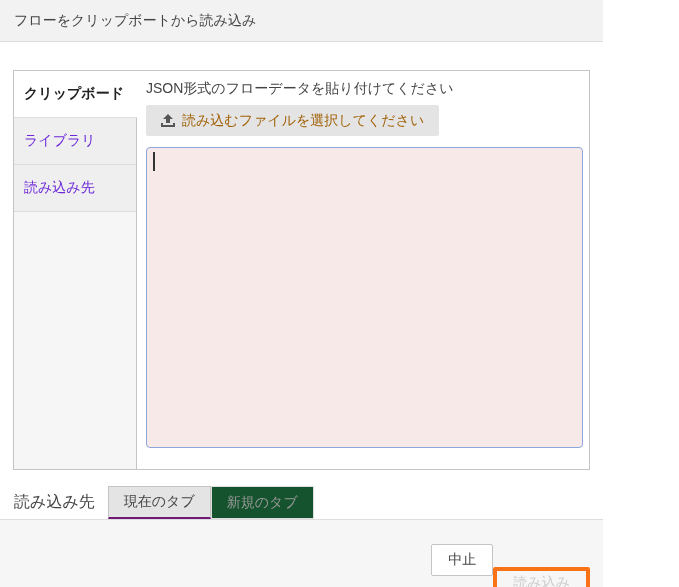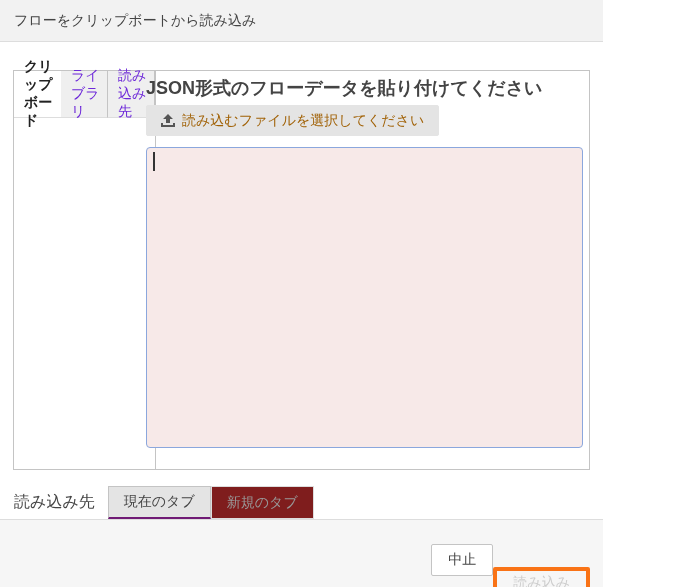--- a/index.html
+++ b/index.html
@@ -27,21 +27,21 @@
 
   .content-box {
     margin: 28px 13px 0 13px;
     height: 400px;
     border: 1px solid var(--c-border-mid);
     display: flex;
     background: #fff;
   }
 
   
-  .sidebar { width: 123px; flex: 0 0 123px; display: flex; }
+  .sidebar { width: 123px; flex: 0 0 123px; display: flex; flex-direction: column; }
   .side-tab {
     height: 47px; flex: 0 0 47px;
     display: flex; align-items: center;
     padding-left: 10px;
     font-size: 14px;
     cursor: pointer;
     background: var(--c-tab-bg);
     color: #6d28d9;
     border-bottom: 1px solid var(--c-border-light);
     border-right: 1px solid var(--c-border-mid);
@@ -53,21 +53,21 @@
     border-right: none;
   }
   .sidebar-filler {
     flex: 1 1 auto;
     background: var(--c-sidebar-bg);
     border-right: 1px solid var(--c-border-mid);
   }
 
   
   .main { flex: 1 1 auto; display: flex; flex-direction: column; padding: 9px 6px 21px 9px; }
-  .instruction { font-size: 18px; color: #444; line-height: 17px; font-weight: bold; }
+  .instruction { font-size: 14px; color: #444; line-height: 17px; }
   .file-btn {
     margin-top: 8px;
     align-self: flex-start;
     height: 31px;
     padding: 0 14px;
     background: var(--c-btn-gray);
     border: 1px solid var(--c-btn-gray);
     color: #a16207;
     font-size: 14px;
     font-family: inherit;
@@ -101,21 +101,21 @@
     height: 33px;
     display: flex; align-items: center;
   }
   .import-to-label { font-size: 16px; color: #444; margin-right: 13px; }
   .btn-group { display: flex; }
   .toggle-btn {
     height: 33px;
     padding: 0 15px;
     font-size: 14px;
     font-family: inherit;
-    background: #7f1d1d;
+    background: #14532d;
     border: 1px solid var(--c-border-light);
     color: #999;
     cursor: pointer;
   }
   .toggle-btn:first-child { border-right: none; }
   .toggle-btn.selected {
     background: var(--c-btn-gray);
     border: 1px solid var(--c-border-mid);
     border-bottom: 2px solid #701a75;
     color: #444;

